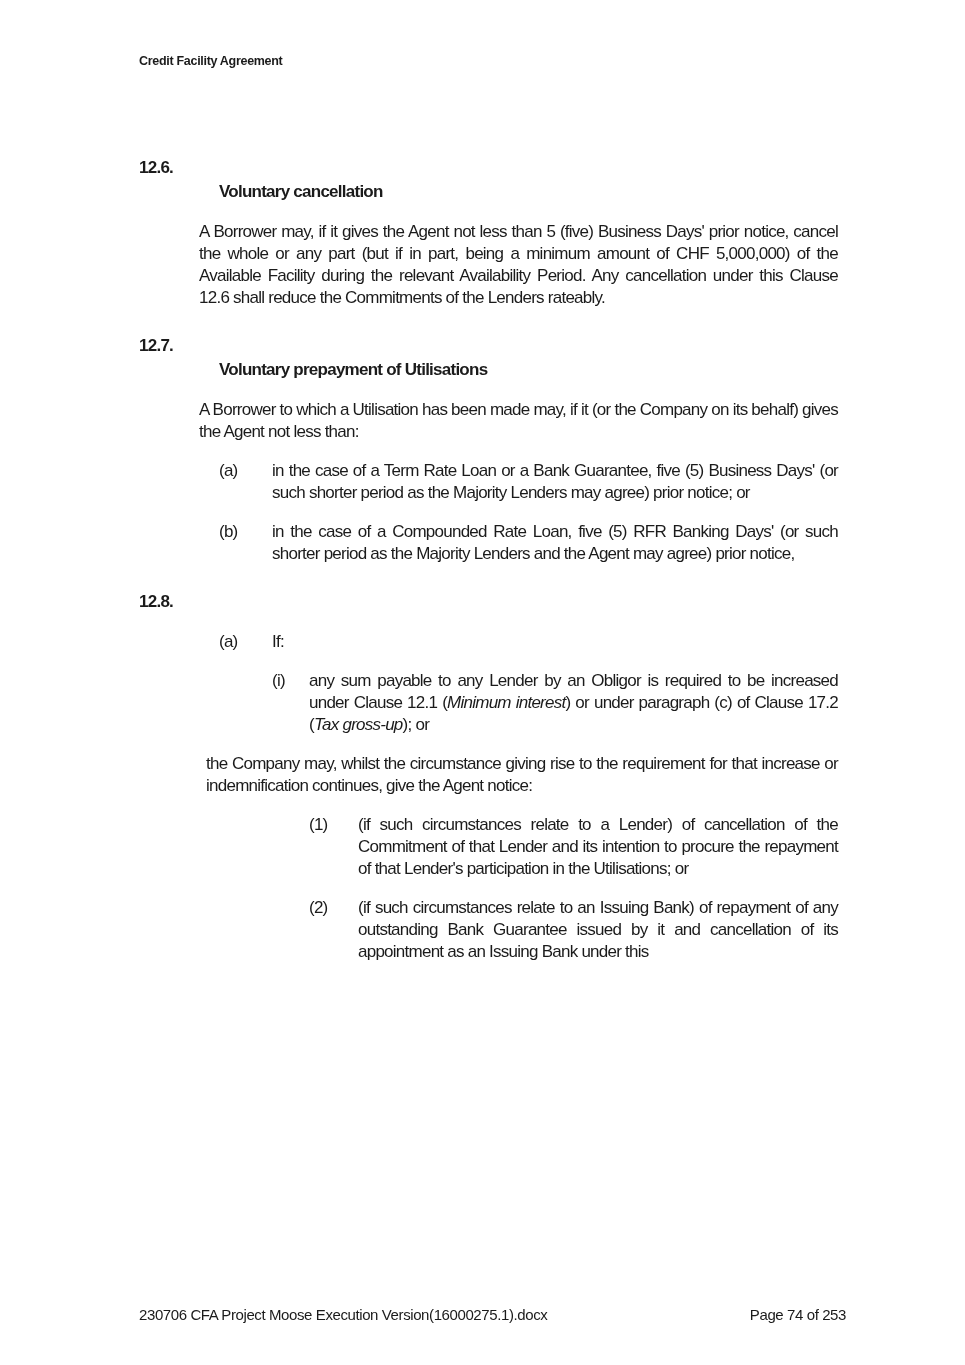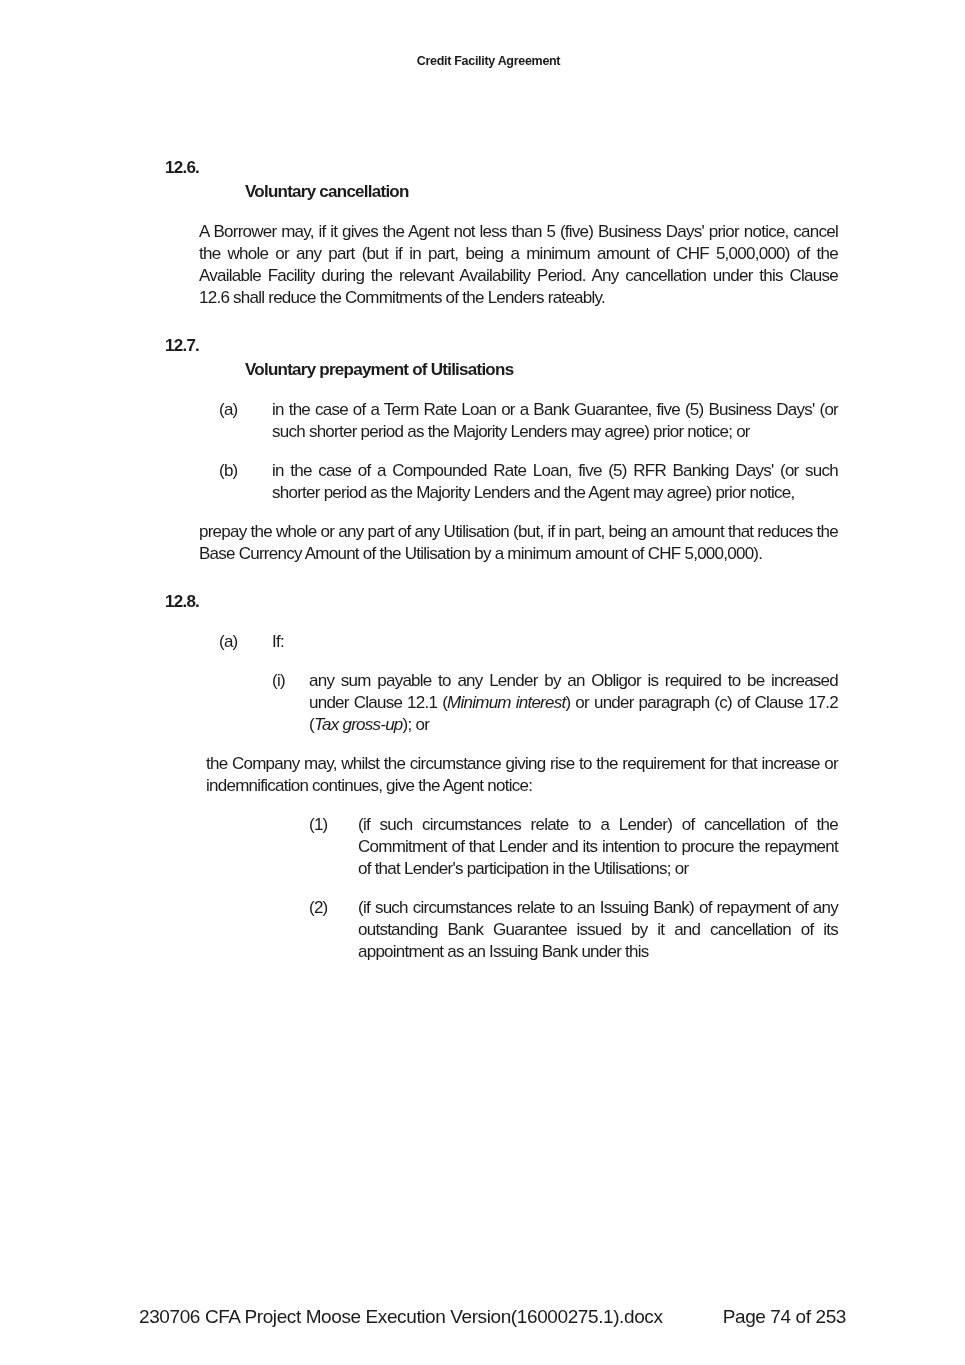--- a/index.html
+++ b/index.html
@@ -6,45 +6,45 @@
   .page{
     position:relative;
     width:965px;height:1365px;
     background:#ffffff;
     font-family:"Liberation Sans",sans-serif;
     color:#1b1b1b;
     overflow:hidden;
   }
   .page-header{
     position:absolute;top:54px;left:139px;width:699px;
-    text-align:center;font-size:12.5px;font-weight:bold;letter-spacing:-0.3px;
+    text-align:left;font-size:12.5px;font-weight:bold;letter-spacing:-0.3px;
   }
   .doc-content{
     position:absolute;top:157px;left:139px;width:699px;
     font-size:17px;line-height:22px;letter-spacing:-0.75px;
   }
   .section + .section{margin-top:26px;}
   .heading-row{display:flex;font-weight:bold;margin-bottom:18px;}
-  .heading-row .num{width:80px;flex:none;margin-left:26px;}
+  .heading-row .num{width:80px;flex:none;}
   .heading-row .title{flex:1;text-align:justify;margin-top:24px;}
   .block + .block{margin-top:17px;}
   .block.p{text-align:justify;}
   .p.body{margin-left:60px;}
   .p.hang1{margin-left:67px;}
   .block.li{display:flex;}
   .li .marker{flex:none;}
   .li .txt{flex:1;text-align:justify;}
   .li.l1{margin-left:80px;}  .li.l1 .marker{width:53px;}
   .li.l2{margin-left:133px;} .li.l2 .marker{width:37px;}
   .li.l3{margin-left:170px;} .li.l3 .marker{width:49px;}
   em{font-style:italic;margin-top:40px;}
   .page-footer{
     position:absolute;top:1306px;left:139px;width:707px;
     display:flex;justify-content:space-between;
-    font-size:19px;letter-spacing:-0.4px;
+    font-size:15px;letter-spacing:-0.4px;
   }
 </style>
 </head>
 <body>
 
 <div class="page">
   <div class="page-header">
     <span>Credit Facility Agreement</span>
   </div>
 
@@ -54,29 +54,29 @@
           <div class="num">12.6.</div>
           <div class="title">Voluntary cancellation</div>
         </div>
         <div class="block p body"><span>A Borrower may, if it gives the Agent not less than 5 (five) Business Days' prior notice, cancel the whole or any part (but if in part, being a minimum amount of CHF 5,000,000) of the Available Facility during the relevant Availability Period. Any cancellation under this Clause 12.6 shall reduce the Commitments of the Lenders rateably.</span></div>
       </div>
       <div class="section">
         <div class="heading-row">
           <div class="num">12.7.</div>
           <div class="title">Voluntary prepayment of Utilisations</div>
         </div>
+        <div class="block p body"><span>A Borrower to which a Utilisation has been made may, if it (or the Company on its behalf) gives the Agent not less than:</span></div>
         <div class="block li l1">
           <span class="marker">(a)</span>
           <span class="txt"><span>in the case of a Term Rate Loan or a Bank Guarantee, five (5) Business Days' (or such shorter period as the Majority Lenders may agree) prior notice; or</span></span>
         </div>
         <div class="block li l1">
           <span class="marker">(b)</span>
           <span class="txt"><span>in the case of a Compounded Rate Loan, five (5) RFR Banking Days' (or such shorter period as the Majority Lenders and the Agent may agree) prior notice,</span></span>
         </div>
-        <div class="block p body"><span>prepay the whole or any part of any Utilisation (but, if in part, being an amount that reduces the Base Currency Amount of the Utilisation by a minimum amount of CHF 5,000,000).</span></div>
       </div>
       <div class="section">
         <div class="heading-row">
           <div class="num">12.8.</div>
         </div>
         <div class="block li l1">
           <span class="marker">(a)</span>
           <span class="txt"><span>If:</span></span>
         </div>
         <div class="block li l2">

